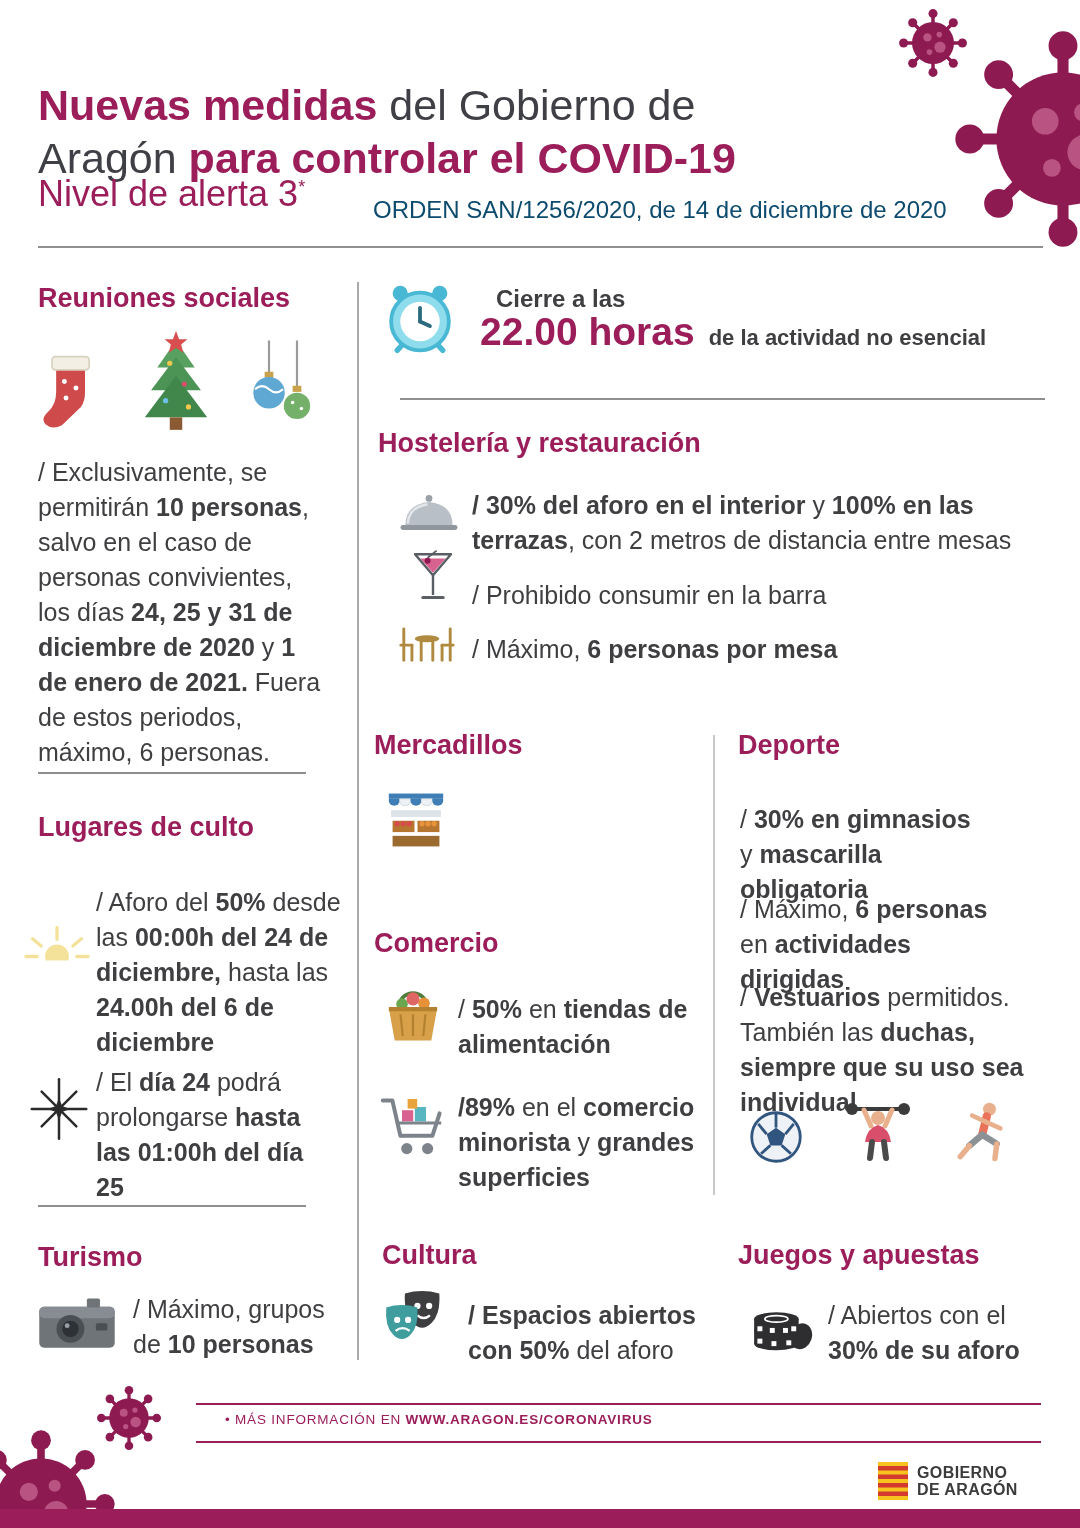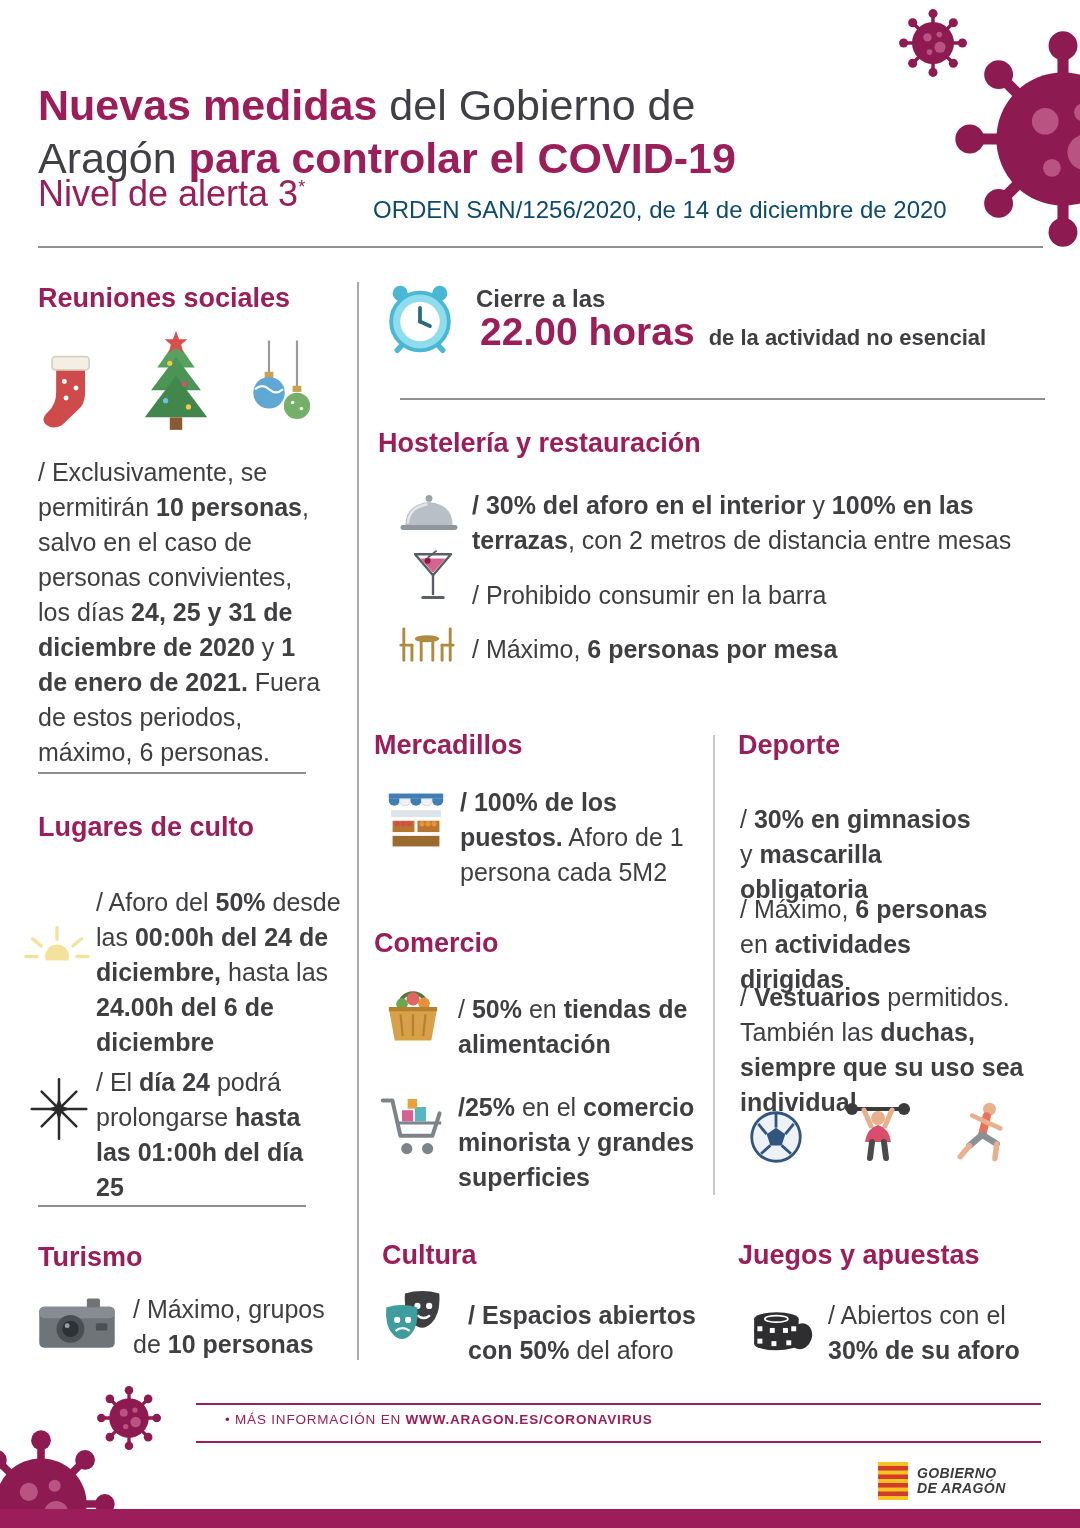--- a/index.html
+++ b/index.html
@@ -25,21 +25,21 @@
   .order{font-size:24px;font-weight:500;color:#0c4a6e;}
   .curfew-lead{font-size:24px;font-weight:700;color:var(--text);}
   .curfew-line{display:flex;align-items:baseline;gap:14px;}
   .curfew-time{font-size:39px;font-weight:700;color:var(--accent);}
   .curfew-tail{font-size:22px;font-weight:700;color:var(--text);}
   .icon{display:block;width:100%;height:100%;}
   .xmas-row{display:flex;align-items:flex-end;gap:30px;}
   .sports-row{display:flex;align-items:flex-end;gap:38px;}
   .footer-info{font-size:13.5px;letter-spacing:.8px;font-weight:500;color:var(--accent);}
   .logo{display:flex;align-items:center;gap:9px;}
-  .logo-text{font-size:14px;font-weight:800;line-height:1.08;letter-spacing:.4px;color:#3b3b3d;font-style:italic;}
+  .logo-text{font-size:16px;font-weight:800;line-height:1.08;letter-spacing:.4px;color:#3b3b3d;}
   .bottom-bar{position:absolute;left:0;top:1509px;width:1080px;height:19px;background:var(--accent);}
 </style>
 </head>
 <body>
 
 <svg width="0" height="0" style="position:absolute" aria-hidden="true">
   <defs>
     <symbol id="sym-virus" viewBox="0 0 100 100">
       <g stroke="#8e1a52" stroke-width="5" stroke-linecap="round">
         <line x1="50" y1="50" x2="50" y2="8"></line>
@@ -370,21 +370,21 @@
         <use href="#sym-camera"></use>
       </svg>
   </div>
   <div class="abs txt" style="left:133px;top:1292px;width:205px;"><span>/ Máximo, grupos de </span><span class="b">10 personas</span></div>
 
   <div class="abs" style="left:382px;top:282px;width:76px;height:76px;">
     <svg class="icon" viewBox="0 0 100 100">
         <use href="#sym-clock"></use>
       </svg>
   </div>
-  <div class="abs curfew-lead" style="left:476px;top:285px;">Cierre a las</div>
+  <div class="abs curfew-lead" style="left:496px;top:285px;">Cierre a las</div>
   <div class="abs curfew-line" style="left:480px;top:310px;">
     <span class="curfew-time">22.00 horas</span>
     <span class="curfew-tail">de la actividad no esencial</span>
   </div>
 
   <div class="rule-h" style="left:400px;top:398px;width:645px;"></div>
 
   <div class="abs h2" style="left:378px;top:428px;">Hostelería y restauración</div>
 
   <div class="abs" style="left:398px;top:492px;width:62px;height:45px;">
@@ -407,36 +407,35 @@
       </svg>
   </div>
   <div class="abs txt" style="left:472px;top:632px;width:520px;"><span>/ Máximo, </span><span class="b">6 personas por mesa</span></div>
 
   <div class="abs h2" style="left:374px;top:730px;">Mercadillos</div>
   <div class="abs" style="left:382px;top:790px;width:68px;height:63px;">
     <svg class="icon" viewBox="0 0 90 82">
         <use href="#sym-market"></use>
       </svg>
   </div>
-  <div class="abs txt" style="left:460px;top:785px;width:225px;"><span class="b">/ 100% de los puestos.</span><span> Aforo de 1 persona cada 5M2</span></div>
 
   <div class="abs h2" style="left:374px;top:928px;">Comercio</div>
   <div class="abs" style="left:380px;top:985px;width:66px;height:60px;">
     <svg class="icon" viewBox="0 0 90 82">
         <use href="#sym-basket"></use>
       </svg>
   </div>
   <div class="abs txt" style="left:458px;top:992px;width:245px;"><span>/ </span><span class="b">50%</span><span> en </span><span class="b">tiendas de alimentación</span></div>
 
   <div class="abs" style="left:378px;top:1088px;width:72px;height:78px;">
     <svg class="icon" viewBox="0 0 90 90">
         <use href="#sym-cart"></use>
       </svg>
   </div>
-  <div class="abs txt" style="left:458px;top:1090px;width:240px;"><span class="b">/25%</span><span> en el </span><span class="b">comercio minorista</span><span> y </span><span class="b">grandes superficies</span></div>
+  <div class="abs txt" style="left:458px;top:1090px;width:240px;"><span class="b">/89%</span><span> en el </span><span class="b">comercio minorista</span><span> y </span><span class="b">grandes superficies</span></div>
 
   <div class="abs h2" style="left:738px;top:730px;">Deporte</div>
   <div class="abs txt" style="left:740px;top:802px;width:240px;"><span>/ </span><span class="b">30% en gimnasios</span><span> y </span><span class="b">mascarilla obligatoria</span></div>
   <div class="abs txt" style="left:740px;top:892px;width:262px;"><span>/ Máximo, </span><span class="b">6 personas</span><span> en </span><span class="b">actividades dirigidas</span></div>
   <div class="abs txt" style="left:740px;top:980px;width:305px;"><span>/ </span><span class="b">Vestuarios</span><span> permitidos. También las </span><span class="b">duchas, siempre que su uso sea individual</span></div>
 
   <div class="abs sports-row" style="left:748px;top:1095px;">
     <div style="width:56px;height:56px;">
       <svg class="icon" viewBox="0 0 60 60">
           <use href="#sym-soccer"></use>

